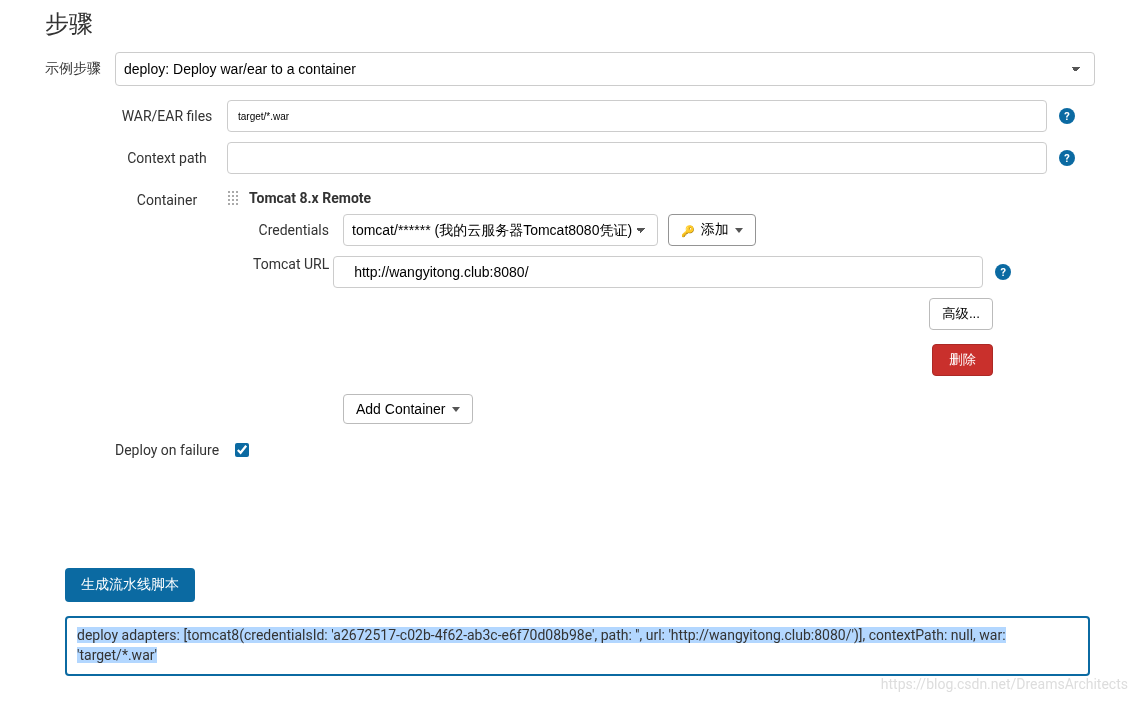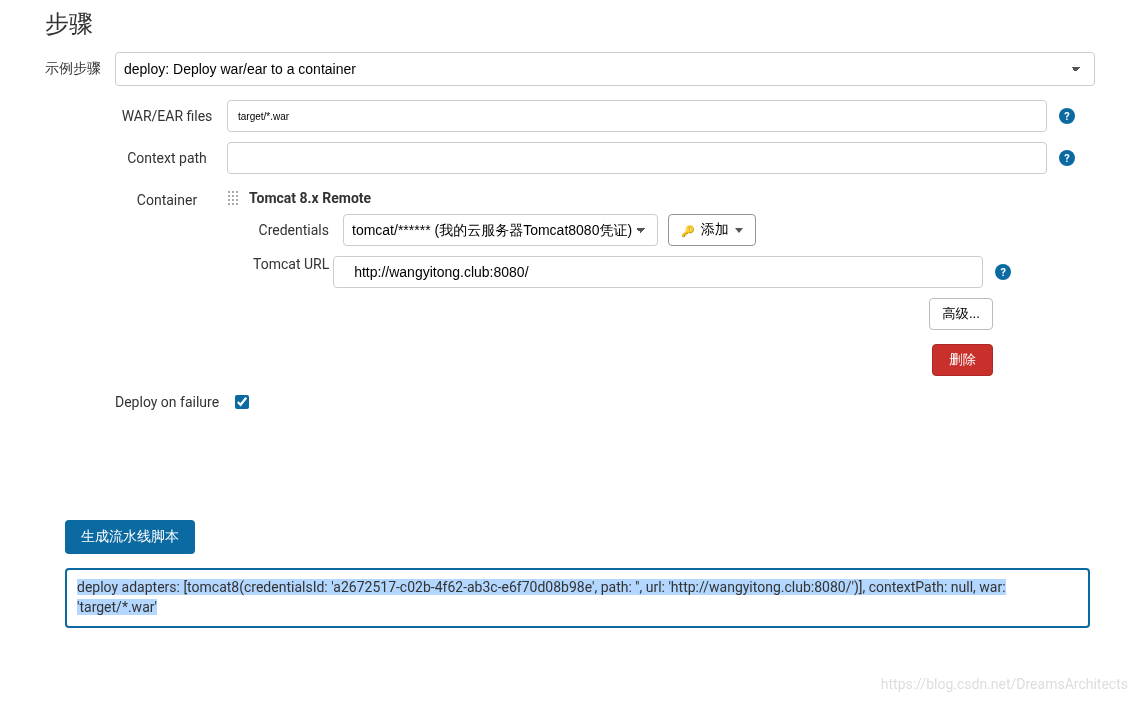--- a/index.html
+++ b/index.html
@@ -314,20 +314,26 @@
             </div>
             <div class="actions-row">
               <button class="btn-advanced">高级...</button>
             </div>
             <div class="actions-row">
               <button class="btn-delete">删除</button>
             </div>
           </div>
         </div>
 
+        <div class="add-container-row">
+          <button class="btn">
+            <span>Add Container</span>
+            <span class="caret"></span>
+          </button>
+        </div>
       </div>
     </div>
 
     <div class="deploy-failure-row">
       <div class="deploy-failure-label">Deploy on failure</div>
       <input type="checkbox" class="checkbox" checked="" style="">
     </div>
   </div>
 </div>
 

